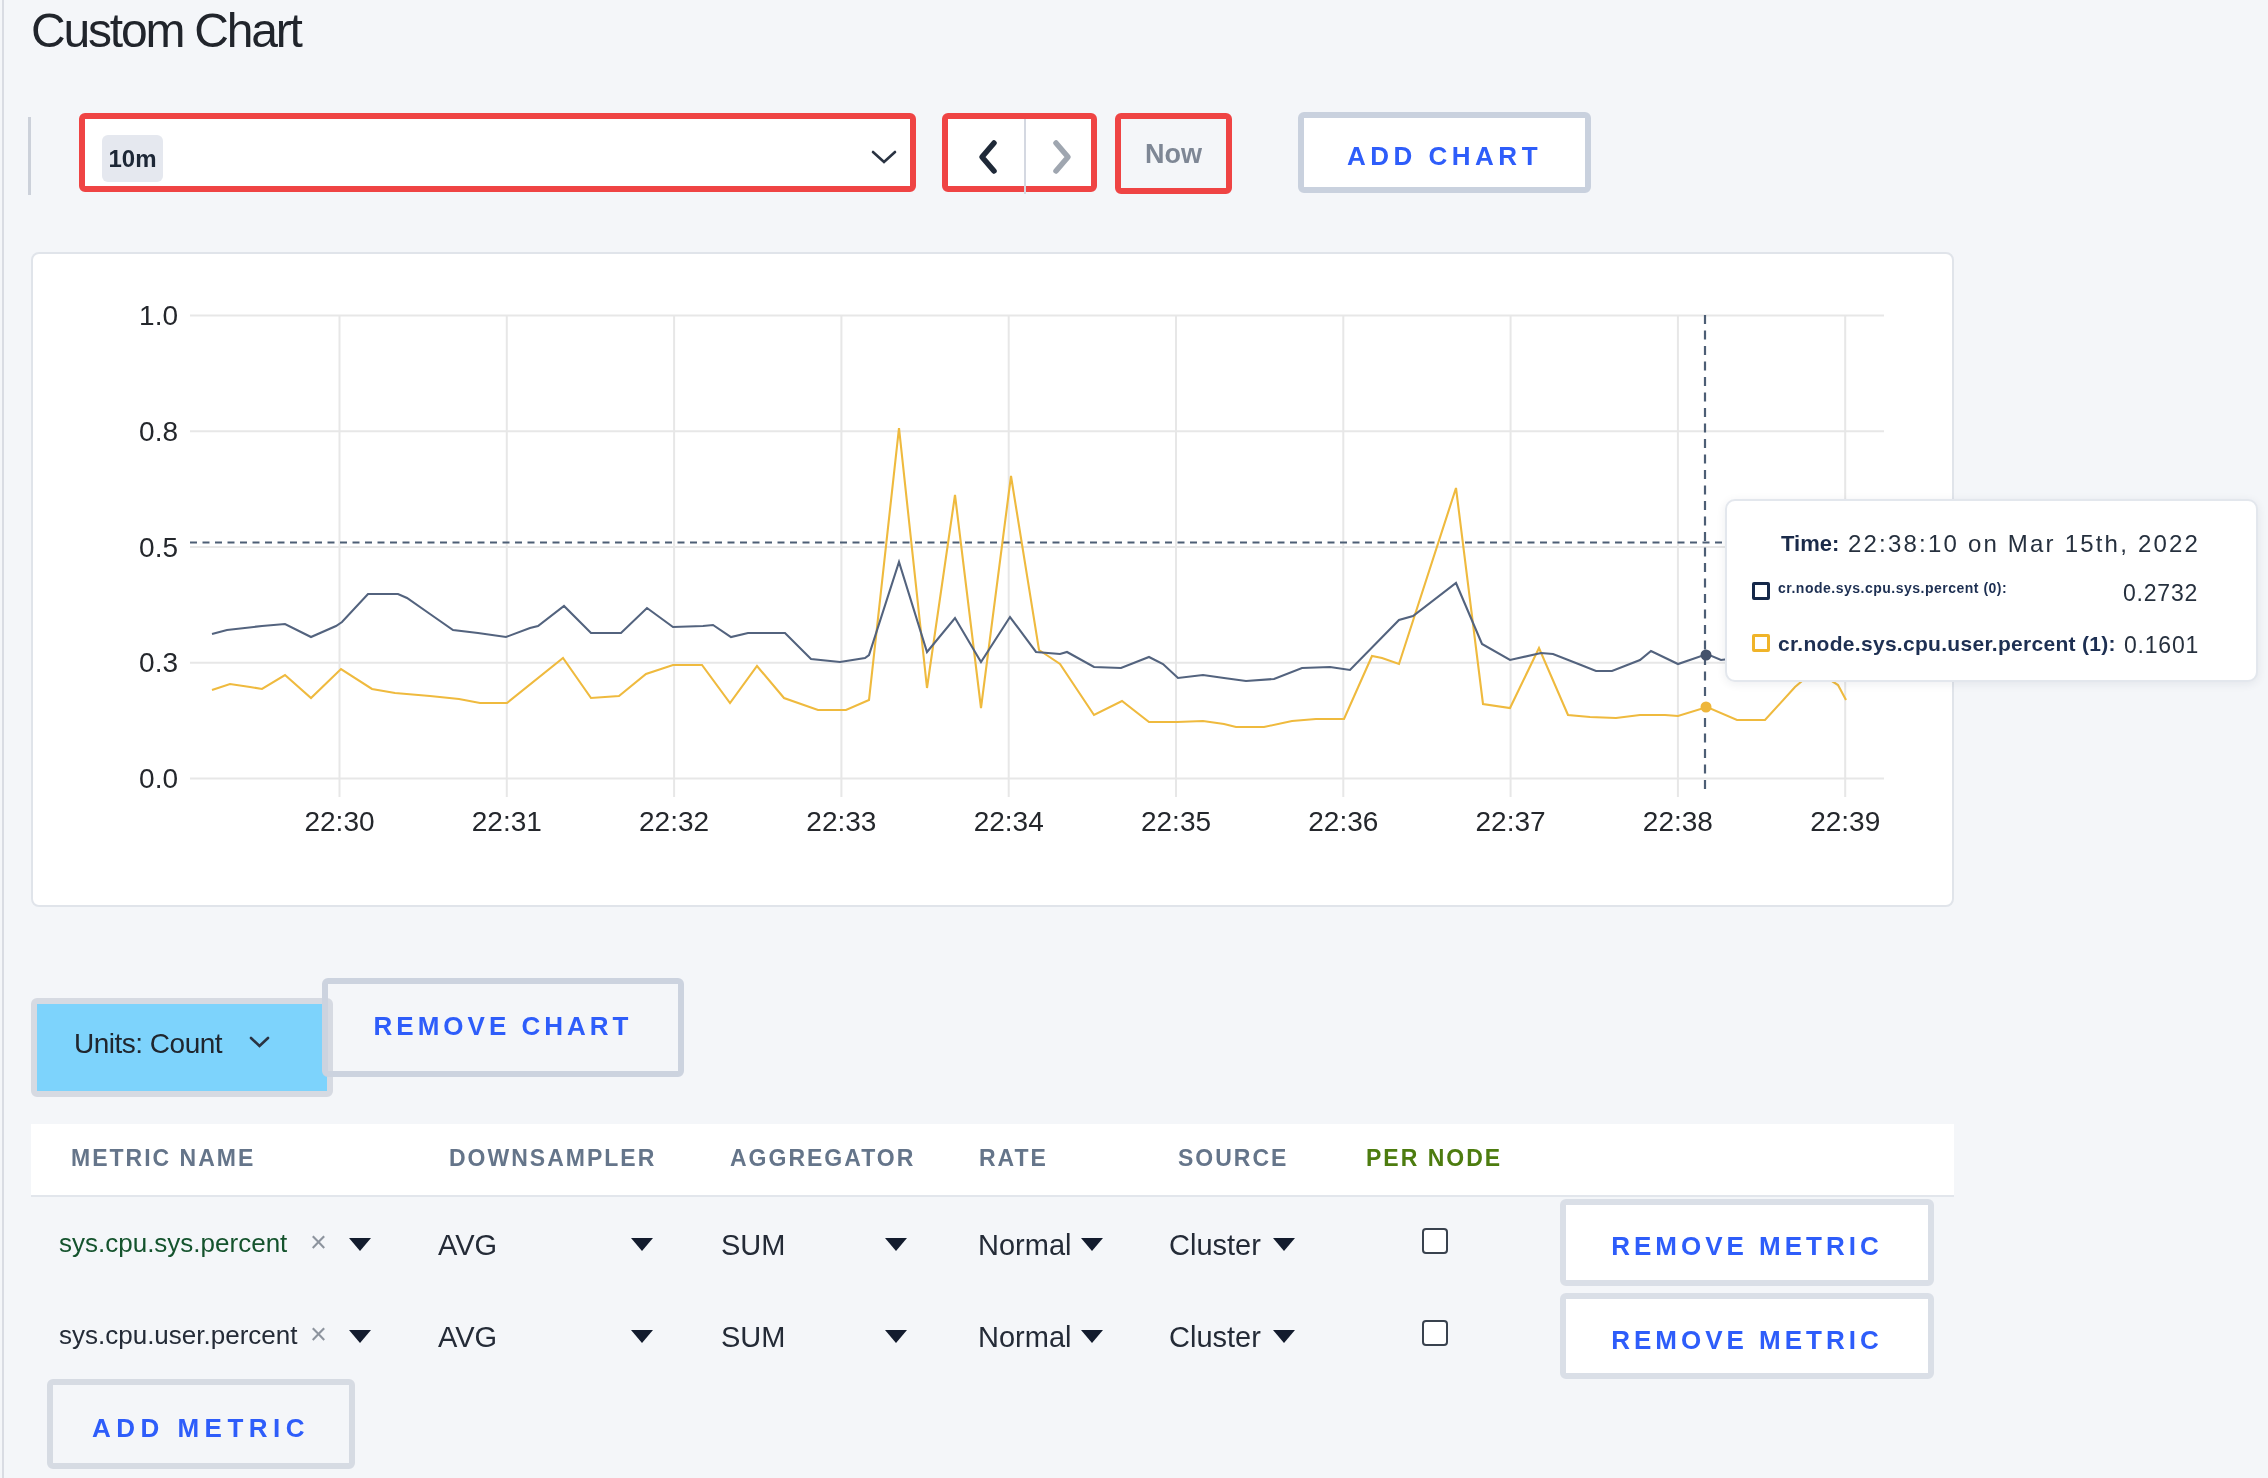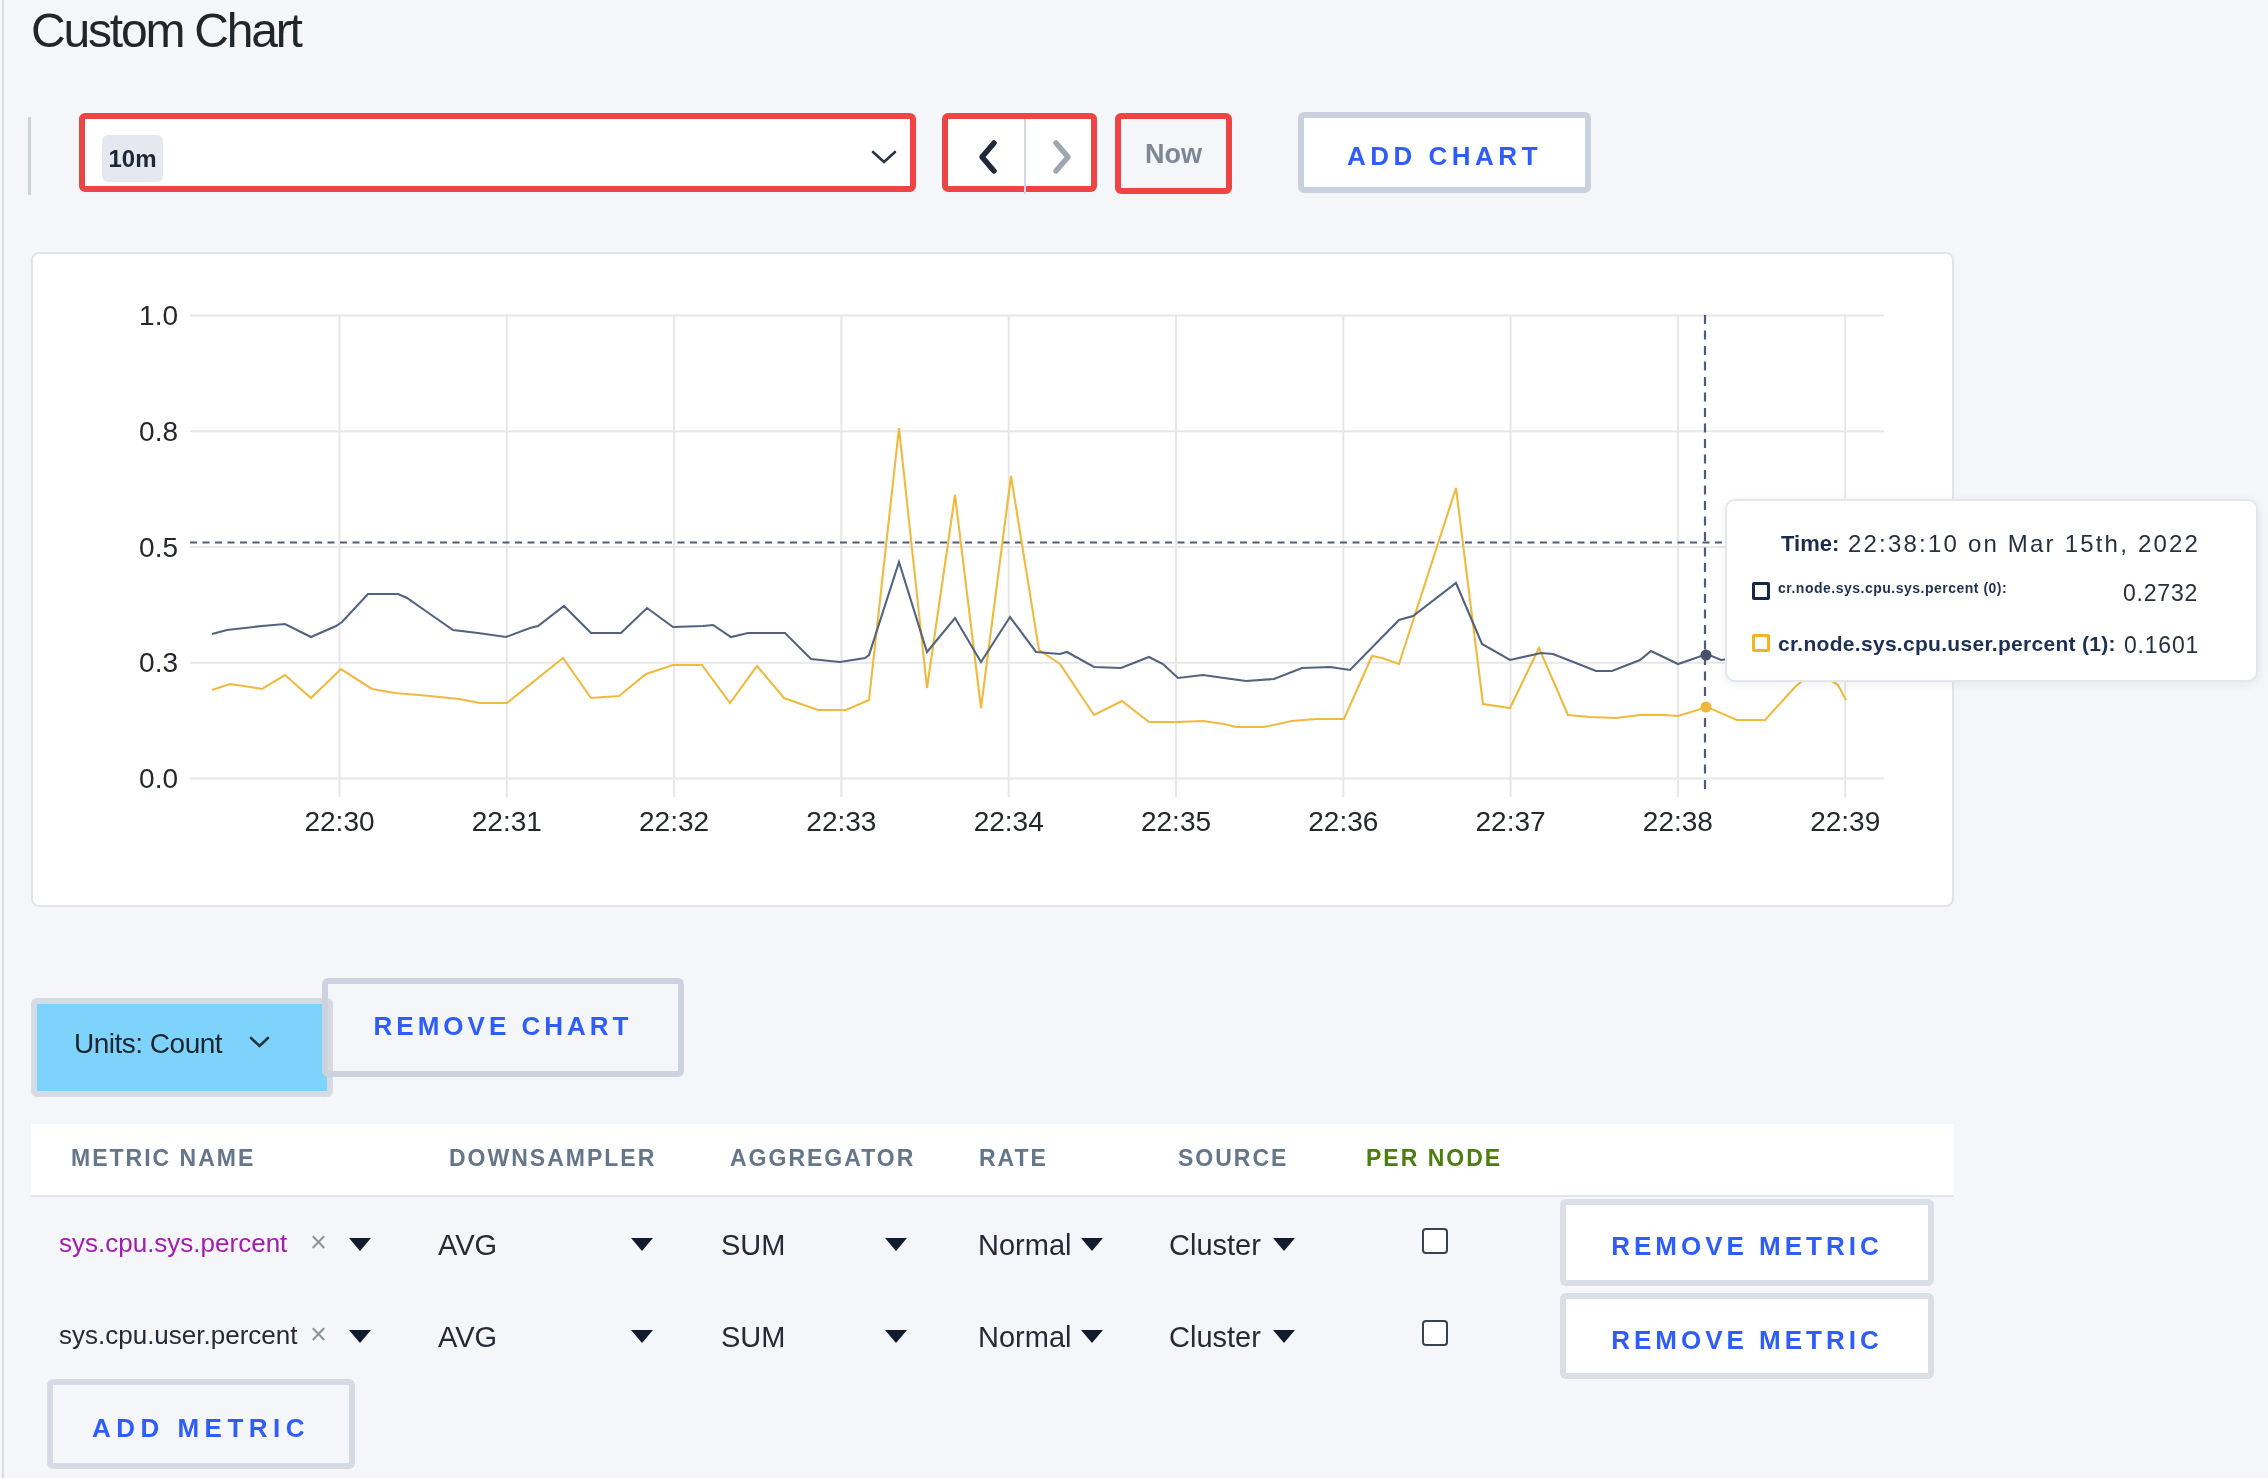--- a/index.html
+++ b/index.html
@@ -112,21 +112,21 @@
 <div class="btn" style="left:310px;top:978px;width:362px;height:99px;border-color:#ccd3df;text-align:center;line-height:84px;font-size:26px;letter-spacing:4px;margin-left:12px;"><span class="bluetxt">REMOVE CHART</span></div>
 
 <div class="abs" style="left:31px;top:1124px;width:1923px;height:73px;background:#fff;border-bottom:2px solid #e2e6ec;box-sizing:border-box;"></div>
 <div class="abs" style="top:1145px;left:71px;font-size:23px;font-weight:bold;letter-spacing:2px;color:#65758a;">METRIC NAME</div>
 <div class="abs" style="top:1145px;left:449px;font-size:23px;font-weight:bold;letter-spacing:2px;color:#65758a;">DOWNSAMPLER</div>
 <div class="abs" style="top:1145px;left:730px;font-size:23px;font-weight:bold;letter-spacing:2px;color:#65758a;">AGGREGATOR</div>
 <div class="abs" style="top:1145px;left:979px;font-size:23px;font-weight:bold;letter-spacing:2px;color:#65758a;">RATE</div>
 <div class="abs" style="top:1145px;left:1178px;font-size:23px;font-weight:bold;letter-spacing:2px;color:#65758a;">SOURCE</div>
 <div class="abs" style="top:1145px;left:1366px;font-size:23px;font-weight:bold;letter-spacing:2px;color:#4d7c0f;">PER NODE</div>
 
-<div class="abs" style="top:1228px;left:59px;font-size:26px;color:#a21caf;">sys.cpu.sys.percent</div>
+<div class="abs" style="top:1228px;left:59px;font-size:26px;color:#14532d;">sys.cpu.sys.percent</div>
 <div class="abs" style="top:1226px;left:310px;font-size:29px;color:#8d949e;">×</div>
 <div class="caret" style="left:349px;top:1238px;"></div>
 <div class="abs" style="top:1229px;left:438px;font-size:29px;color:#242b37;">AVG</div>
 <div class="caret" style="left:631px;top:1238px;"></div>
 <div class="abs" style="top:1229px;left:721px;font-size:29px;color:#242b37;">SUM</div>
 <div class="caret" style="left:885px;top:1238px;"></div>
 <div class="abs" style="top:1229px;left:978px;font-size:29px;color:#242b37;">Normal</div>
 <div class="caret" style="left:1081px;top:1238px;"></div>
 <div class="abs" style="top:1229px;left:1169px;font-size:29px;color:#242b37;">Cluster</div>
 <div class="caret" style="left:1273px;top:1238px;"></div>

